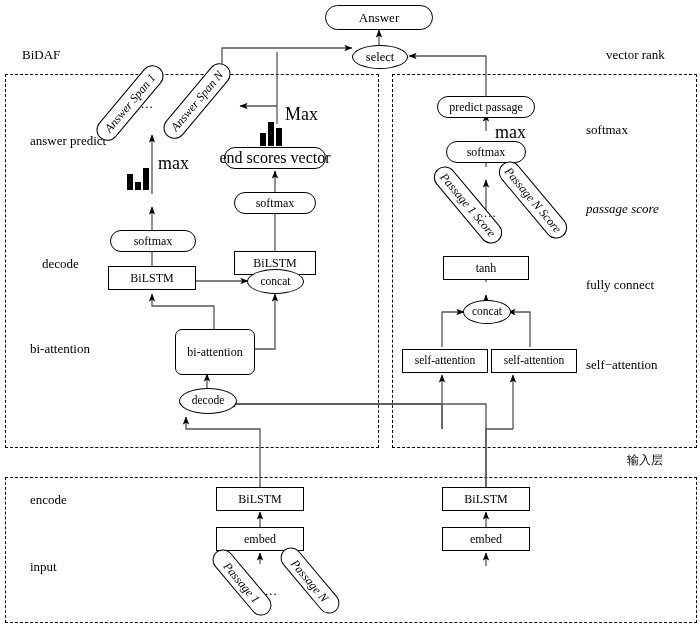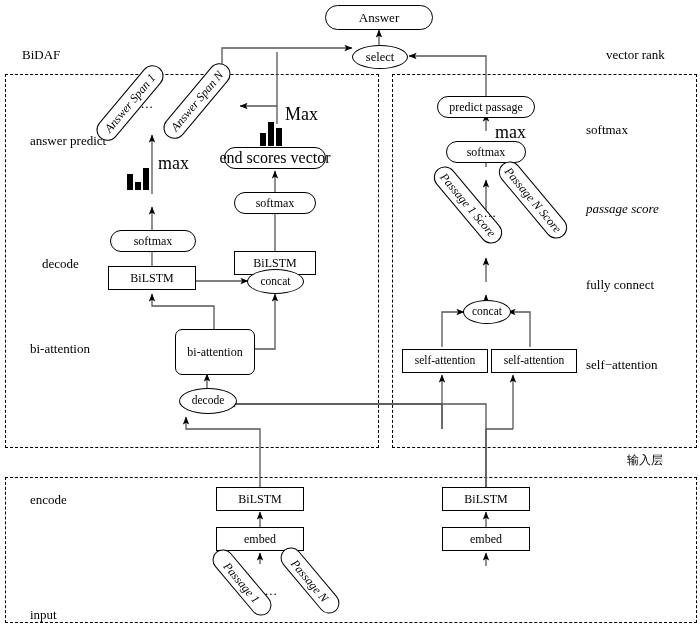--- a/index.html
+++ b/index.html
@@ -36,21 +36,21 @@
   <div class="group" style="left:5px;top:477px;width:692px;height:146px;border-style:dashed;"></div>
 
   <div class="zlabel" style="left:22px;top:47px;">BiDAF</div>
   <div class="zlabel" style="left:606px;top:47px;">vector rank</div>
   <div class="zlabel" style="left:627px;top:452px;font-family:'DejaVu Sans',sans-serif;font-size:12px;">输入层</div>
 
   <div class="zlabel" style="left:30px;top:133px;">answer predict</div>
   <div class="zlabel" style="left:42px;top:232px;margin-top:24px;">decode</div>
   <div class="zlabel" style="left:30px;top:341px;">bi-attention</div>
   <div class="zlabel" style="left:30px;top:492px;">encode</div>
-  <div class="zlabel" style="left:30px;top:559px;margin-top:48px;">input</div>
+  <div class="zlabel" style="left:30px;top:559px;">input</div>
 
   <div class="zlabel" style="left:586px;top:122px;">softmax</div>
   <div class="zlabel" style="left:586px;top:201px;font-style:italic;">passage score</div>
   <div class="zlabel" style="left:586px;top:277px;">fully connect</div>
   <div class="zlabel" style="left:586px;top:357px;">self−attention</div>
 
   <svg id="wires" viewBox="0 0 700 629">
     <defs>
       <marker id="ah" markerWidth="9" markerHeight="9" refX="7.6" refY="3.2" orient="auto" markerUnits="userSpaceOnUse">
         <path d="M0,0 L8,3.2 L0,6.4 L1.8,3.2 z" fill="#000"></path>
@@ -160,20 +160,21 @@
   <div class="node ellipse" style="left:179px;top:388px;width:58px;height:26px;font-size:11.5px;">decode</div>
 
   <div class="node round" style="left:437px;top:96px;width:98px;height:22px;font-size:12px;">predict passage</div>
   <div class="node round" style="left:446px;top:141px;width:80px;height:22px;font-size:12px;">softmax</div>
   <div class="edgelabel" style="left:495px;top:122px;">max</div>
 
   <div class="node round rot-r rot-label" style="left:421px;top:194px;width:94px;height:22px;">Passage 1 Score</div>
   <div class="dots" style="left:484px;top:205px;">...</div>
   <div class="node round rot-r rot-label" style="left:486px;top:189px;width:94px;height:22px;">Passage N Score</div>
 
+  <div class="node rect" style="left:443px;top:256px;width:86px;height:24px;font-size:12px;">tanh</div>
   <div class="node ellipse" style="left:463px;top:300px;width:48px;height:24px;font-size:11.5px;">concat</div>
 
   <div class="node rect" style="left:402px;top:349px;width:86px;height:24px;font-size:11.5px;">self-attention</div>
   <div class="node rect" style="left:491px;top:349px;width:86px;height:24px;font-size:11.5px;">self-attention</div>
 
   <div class="node rect" style="left:216px;top:487px;width:88px;height:24px;font-size:12px;">BiLSTM</div>
   <div class="node rect" style="left:216px;top:527px;width:88px;height:24px;font-size:12px;">embed</div>
   <div class="node round rot-r rot-label" style="left:202px;top:572px;width:80px;height:21px;">Passage 1</div>
   <div class="dots" style="left:265px;top:583px;">...</div>
   <div class="node round rot-r rot-label" style="left:270px;top:570px;width:80px;height:21px;">Passage N</div>

